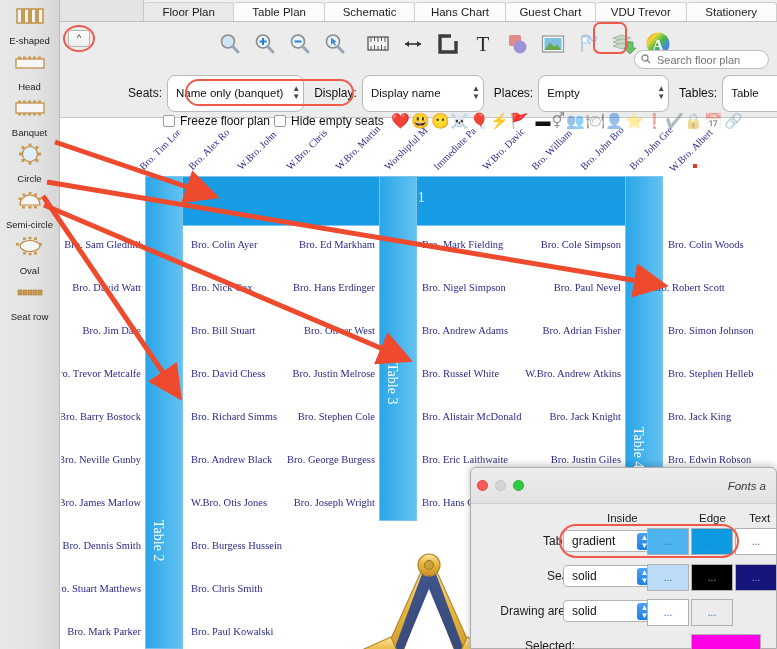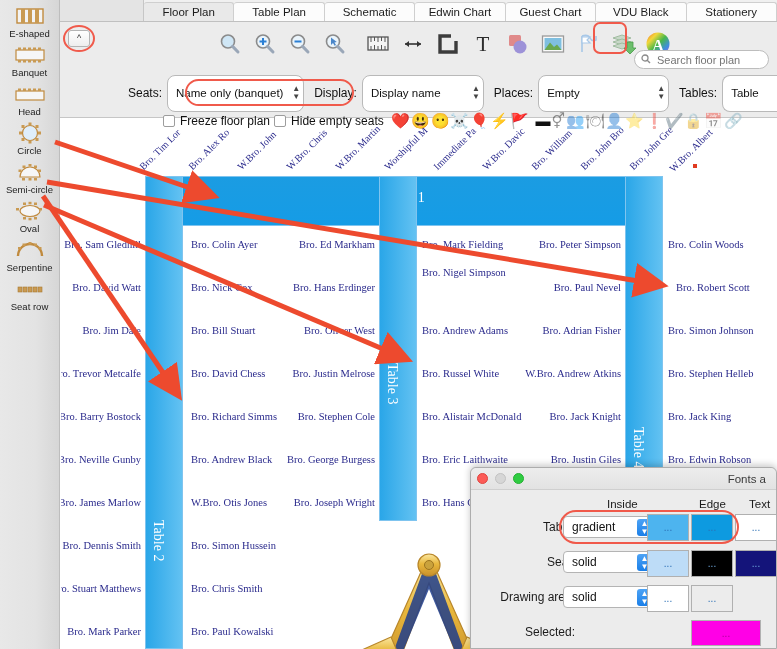--- a/index.html
+++ b/index.html
@@ -22,21 +22,21 @@
     z-index:5;
   }
   .shape-item{
     display:flex; flex-direction:column; align-items:center;
     padding:3px 0 2px 0; cursor:pointer;
   }
   .shape-glyph{
     width:34px; height:22px; display:flex; align-items:center; justify-content:center;
   }
   .shape-label{
-    font-size:9.5px; color:#1d1d1d; margin-top:1px; text-align:center; line-height:11px;
+    font-size:9.5px; color:#1d1d1d; margin-top:8px; text-align:center; line-height:11px;
   }
 
   
   #tabbar{
     position:absolute; left:60px; top:0; width:717px; height:22px;
     background:#f0f0f0;
     border-bottom:1px solid #c0c0c0;
     display:flex; align-items:flex-end;
     z-index:6;
   }
@@ -144,24 +144,24 @@
 
   
   #fonts-dialog{
     position:absolute; left:470px; top:467px; width:307px; height:182px;
     background:#ececec; border:1px solid #adadad;
     border-top-left-radius:6px; border-top-right-radius:6px;
     box-shadow:0 -2px 7px rgba(0,0,0,.22);
     z-index:30;
   }
   #fd-title{
-    height:22px; border-bottom:1px solid #cfcfcf;
+    height:36px; border-bottom:1px solid #cfcfcf;
     background:linear-gradient(#ededed,#e2e2e2);
     border-top-left-radius:6px;border-top-right-radius:6px;
-    display:flex; align-items:center; position:relative;
+    display:flex; align-items:center; position:relative;font-style:italic;
   }
   .tl-dot{ width:11px;height:11px;border-radius:50%;margin-left:6px;}
   #fd-title .ttl{ position:absolute; right:10px; font-size:11.5px; color:#3a3a3a;}
   #fd-body{ position:relative; height:160px; }
   .fd-colhead{ position:absolute; font-size:11.5px; color:#1b1b1b; }
   .fd-rowlabel{ position:absolute; font-size:12px; color:#1b1b1b; text-align:right;}
   .fd-popup{
     position:absolute; width:92px; height:22px; background:#fff;
     border:1px solid #b4b4b4; border-radius:4px; display:flex; align-items:center;
     padding-left:8px; font-size:12px; color:#111; cursor:pointer;
@@ -191,20 +191,36 @@
       <svg width="30" height="20" viewBox="0 0 30 20">
         <rect x="2" y="3" width="26" height="14" fill="#f3f3f3" stroke="#c08a3e" stroke-width="1.4"></rect>
         <rect x="6" y="3" width="4" height="14" fill="#c99a52"></rect>
         <rect x="13" y="3" width="4" height="14" fill="#c99a52"></rect>
         <rect x="20" y="3" width="4" height="14" fill="#c99a52"></rect>
       </svg>
     </span>
     <span class="shape-label">E-shaped</span>
   </div>
 
+
+  <div class="shape-item">
+    <span class="shape-glyph">
+      <svg width="34" height="16" viewBox="0 0 34 16">
+        <rect x="3" y="5" width="28" height="9" fill="#f6f6f6" stroke="#c08a3e" stroke-width="1.2"></rect>
+        <g fill="#c99a52">
+          <rect x="5" y="2.5" width="3" height="2.5"></rect>
+            <rect x="10" y="2.5" width="3" height="2.5"></rect>
+            <rect x="15" y="2.5" width="3" height="2.5"></rect>
+            <rect x="20" y="2.5" width="3" height="2.5"></rect>
+            <rect x="25" y="2.5" width="3" height="2.5"></rect>
+        </g>
+      </svg>
+    </span>
+    <span class="shape-label">Head</span>
+  </div>
 
   <div class="shape-item">
     <span class="shape-glyph">
       <svg width="34" height="18" viewBox="0 0 34 18">
         <rect x="3" y="4" width="28" height="10" fill="#f6f6f6" stroke="#c08a3e" stroke-width="1.2"></rect>
         <g fill="#c99a52">
           <rect x="5" y="1.5" width="3" height="2.5"></rect>
             <rect x="10" y="1.5" width="3" height="2.5"></rect>
             <rect x="15" y="1.5" width="3" height="2.5"></rect>
             <rect x="20" y="1.5" width="3" height="2.5"></rect>
@@ -213,36 +229,20 @@
             <rect x="10" y="14" width="3" height="2.5"></rect>
             <rect x="15" y="14" width="3" height="2.5"></rect>
             <rect x="20" y="14" width="3" height="2.5"></rect>
             <rect x="25" y="14" width="3" height="2.5"></rect>
         </g>
       </svg>
     </span>
     <span class="shape-label">Banquet</span>
   </div>
 
-  <div class="shape-item">
-    <span class="shape-glyph">
-      <svg width="34" height="16" viewBox="0 0 34 16">
-        <rect x="3" y="5" width="28" height="9" fill="#f6f6f6" stroke="#c08a3e" stroke-width="1.2"></rect>
-        <g fill="#c99a52">
-          <rect x="5" y="2.5" width="3" height="2.5"></rect>
-            <rect x="10" y="2.5" width="3" height="2.5"></rect>
-            <rect x="15" y="2.5" width="3" height="2.5"></rect>
-            <rect x="20" y="2.5" width="3" height="2.5"></rect>
-            <rect x="25" y="2.5" width="3" height="2.5"></rect>
-        </g>
-      </svg>
-    </span>
-    <span class="shape-label">Head</span>
-  </div>
-
 
   <div class="shape-item">
     <span class="shape-glyph">
       <svg width="26" height="24" viewBox="0 0 26 24">
         <circle cx="13" cy="12" r="7.5" fill="#dfeefb" stroke="#c08a3e" stroke-width="1.2"></circle>
         <g fill="#c99a52">
           <rect x="11.5" y="1.5" width="3" height="3"></rect>
             <rect x="18.5" y="4" width="3" height="3"></rect>
           <rect x="21" y="10.5" width="3" height="3"></rect>
             <rect x="18.5" y="17" width="3" height="3"></rect>
@@ -287,35 +287,20 @@
           <rect x="9" y="16" width="3" height="2.5"></rect>
             <rect x="14.5" y="16.8" width="3" height="2.5"></rect>
             <rect x="20" y="16" width="3" height="2.5"></rect>
             <rect x="2" y="7" width="3" height="2.5"></rect>
         </g>
       </svg>
     </span>
     <span class="shape-label">Oval</span>
   </div>
 
-  <div class="shape-item">
-    <span class="shape-glyph">
-      <svg width="32" height="18" viewBox="0 0 32 18">
-        <path d="M4 15 A12 12 0 0 1 28 15" fill="none" stroke="#c08a3e" stroke-width="2.4"></path>
-        <g fill="#c99a52">
-          <rect x="14.5" y="1" width="3" height="2.5"></rect>
-            <rect x="20" y="2.5" width="3" height="2.5"></rect>
-            <rect x="24.5" y="6" width="3" height="2.5"></rect>
-          <rect x="8.5" y="2.5" width="3" height="2.5"></rect>
-            <rect x="4" y="6" width="3" height="2.5"></rect>
-        </g>
-      </svg>
-    </span>
-    <span class="shape-label">Serpentine</span>
-  </div>
 
   <div class="shape-item">
     <span class="shape-glyph">
       <svg width="34" height="12" viewBox="0 0 34 12">
         <g fill="#c99a52" stroke="#a87a33" stroke-width=".6">
           <rect x="5" y="4" width="4" height="5"></rect>
             <rect x="10" y="4" width="4" height="5"></rect>
           <rect x="15" y="4" width="4" height="5"></rect>
             <rect x="20" y="4" width="4" height="5"></rect>
           <rect x="25" y="4" width="4" height="5"></rect>
@@ -324,23 +309,23 @@
     </span>
     <span class="shape-label">Seat row</span>
   </div>
 </div>
 
 <div id="tabbar">
   <div class="tabspacer"></div>
   <div class="tab active">Floor Plan</div>
   <div class="tab">Table Plan</div>
   <div class="tab">Schematic</div>
-  <div class="tab">Edwin Chart</div>
+  <div class="tab">Hans Chart</div>
   <div class="tab">Guest Chart</div>
-  <div class="tab vdu-underline">VDU Black</div>
+  <div class="tab vdu-underline">VDU Trevor</div>
   <div class="tab">Stationery</div>
 </div>
 
 <div id="toolbar">
 
   <div id="collapse-ring"></div>
   <div id="collapse-btn">^</div>
 
   <div id="icon-row">
     <span class="tb">
@@ -567,57 +552,57 @@
   </div>
 
   <div>
     <span class="seat" style="left:130px; top:120px">Bro. Colin Ayer</span>
     <span class="seat" style="left:130px; top:163px">Bro. Nick Cox</span>
     <span class="seat" style="left:130px; top:206px">Bro. Bill Stuart</span>
     <span class="seat" style="left:130px; top:249px">Bro. David Chess</span>
     <span class="seat" style="left:130px; top:292px">Bro. Richard Simms</span>
     <span class="seat" style="left:130px; top:335px">Bro. Andrew Black</span>
     <span class="seat" style="left:130px; top:378px">W.Bro. Otis Jones</span>
-    <span class="seat" style="left:130px; top:421px">Bro. Simon Hussein</span>
+    <span class="seat" style="left:130px; top:421px">Bro. Burgess Hussein</span>
     <span class="seat" style="left:130px; top:464px">Bro. Chris Smith</span>
     <span class="seat" style="left:130px; top:507px">Bro. Paul Kowalski</span>
   </div>
 
   <div>
     <span class="seat r" style="left:178px; top:120px; width:136px">Bro. Ed Markham</span>
     <span class="seat r" style="left:178px; top:163px; width:136px">Bro. Hans Erdinger</span>
     <span class="seat r" style="left:178px; top:206px; width:136px">Bro. Oliver West</span>
     <span class="seat r" style="left:178px; top:249px; width:136px">Bro. Justin Melrose</span>
     <span class="seat r" style="left:178px; top:292px; width:136px">Bro. Stephen Cole</span>
     <span class="seat r" style="left:178px; top:335px; width:136px">Bro. George Burgess</span>
     <span class="seat r" style="left:178px; top:378px; width:136px">Bro. Joseph Wright</span>
   </div>
 
   <div>
     <span class="seat" style="left:361px; top:120px">Bro. Mark Fielding</span>
-    <span class="seat" style="left:361px; top:148px">Bro. Nigel Simpson</span>
+    <span class="seat" style="left:361px; top:163px">Bro. Nigel Simpson</span>
     <span class="seat" style="left:361px; top:206px">Bro. Andrew Adams</span>
     <span class="seat" style="left:361px; top:249px">Bro. Russel White</span>
     <span class="seat" style="left:361px; top:292px">Bro. Alistair McDonald</span>
     <span class="seat" style="left:361px; top:335px">Bro. Eric Laithwaite</span>
     <span class="seat" style="left:361px; top:378px">Bro. Hans C</span>
   </div>
 
   <div>
-    <span class="seat r" style="left:420px; top:120px; width:140px">Bro. Peter Simpson</span>
+    <span class="seat r" style="left:420px; top:120px; width:140px">Bro. Cole Simpson</span>
     <span class="seat r" style="left:420px; top:163px; width:140px">Bro. Paul Nevel</span>
     <span class="seat r" style="left:420px; top:206px; width:140px">Bro. Adrian Fisher</span>
     <span class="seat r" style="left:420px; top:249px; width:140px">W.Bro. Andrew Atkins</span>
     <span class="seat r" style="left:420px; top:292px; width:140px">Bro. Jack Knight</span>
     <span class="seat r" style="left:420px; top:335px; width:140px">Bro. Justin Giles</span>
   </div>
 
   <div>
     <span class="seat" style="left:607px; top:120px">Bro. Colin Woods</span>
-    <span class="seat" style="left:615px; top:163px">Bro. Robert Scott</span>
+    <span class="seat" style="left:590px; top:163px">Bro. Robert Scott</span>
     <span class="seat" style="left:607px; top:206px">Bro. Simon Johnson</span>
     <span class="seat" style="left:607px; top:249px">Bro. Stephen Helleb</span>
     <span class="seat" style="left:607px; top:292px">Bro. Jack King</span>
     <span class="seat" style="left:607px; top:335px">Bro. Edwin Robson</span>
   </div>
 
   <span style="position:absolute; left:276px; top:430px;">
     <svg width="180" height="120" viewBox="0 0 180 120">
       <defs>
         <linearGradient id="gold" x1="0" y1="0" x2="0" y2="1">

